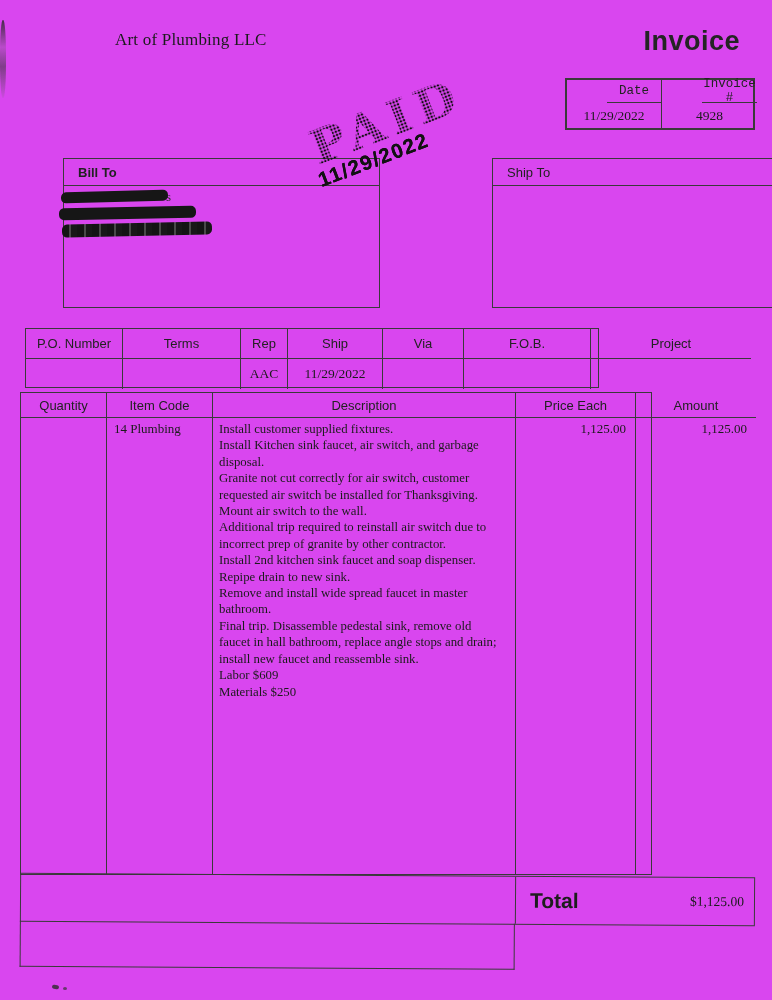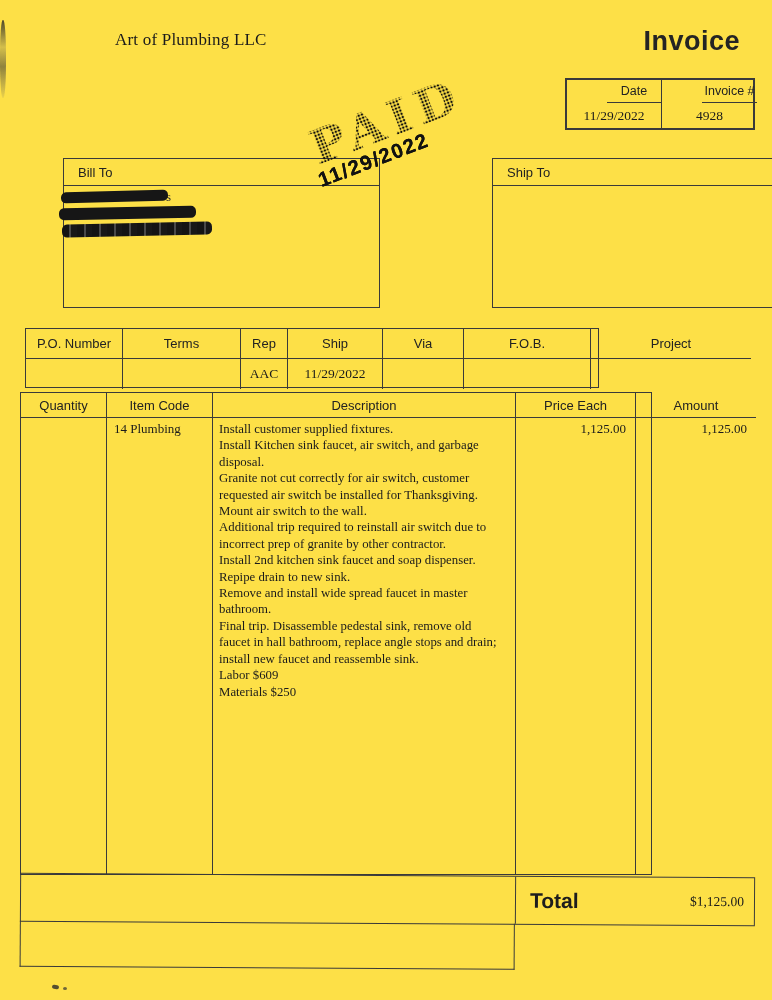--- a/index.html
+++ b/index.html
@@ -1,33 +1,33 @@
 <!DOCTYPE html>
 <html><head>
 <meta charset="utf-8">
 <style>
   html,body{margin:0;padding:0;background:#fff;}
   .page{
-    position:relative;width:772px;height:1000px;background:#fde047;
+    position:relative;width:772px;height:1000px;background:#d946ef;
     font-family:"Liberation Serif",serif;color:#1b1b1b;overflow:hidden;
   }
   
   .company-name{position:absolute;left:115px;top:30px;font-size:17px;letter-spacing:.2px;}
   .company-address{position:absolute;left:115px;top:66px;font-size:15.5px;line-height:22px;}
   .invoice-title{
     position:absolute;right:32px;top:26px;
     font-family:"Liberation Sans",sans-serif;font-weight:700;font-size:27px;color:#242424;letter-spacing:.5px;
   }
   .date-table{
     position:absolute;left:565px;top:78px;width:190px;
     display:grid;grid-template-columns:95px 95px;grid-template-rows:23px 25px;
     border:2px solid #3a3a3a;box-sizing:border-box;text-align:center;
   }
   .date-table .hcell{
-    font-family:Liberation Sans, sans-serif;font-size:12.5px;color:#222;
+    font-family:Liberation Mono, monospace;font-size:12.5px;color:#222;
     border-bottom:1.2px solid #3a3a3a;display:flex;align-items:center;justify-content:center;margin-left:40px;
   }
   .date-table .hcell.first,.date-table .vcell.first{border-right:1.2px solid #3a3a3a;}
   .date-table .vcell{font-size:13.5px;display:flex;align-items:center;justify-content:center;}
   
   .paid-stamp{
     position:absolute;left:300px;top:97px;width:180px;text-align:center;
     transform:rotate(-21deg);z-index:5;pointer-events:none;
   }
   .paid-word{
@@ -42,21 +42,21 @@
       -webkit-background-clip:text;background-clip:text;
     }
   }
   .paid-date{
     font-family:"Liberation Sans",sans-serif;font-weight:700;font-size:20.5px;
     letter-spacing:1.5px;color:#121212;margin:-4px 0 0 -52px;white-space:nowrap;
     text-shadow:0 0 .5px #000;
   }
   
   .party-box{position:absolute;top:158px;height:150px;border:1.5px solid #3a3a3a;box-sizing:border-box;background:transparent;}
-  .billto{left:63px;width:317px;}
+  .billto{left:63px;width:317px;font-weight:bold;}
   .shipto{left:452px;width:305px;margin-left:40px;}
   .party-head{
     height:27px;border-bottom:1px solid #3a3a3a;box-sizing:border-box;
     font-family:"Liberation Sans",sans-serif;font-size:13px;color:#222;
     display:flex;align-items:center;padding-left:14px;
   }
   .redact{position:absolute;background:#161616;border-radius:5px;z-index:3;}
   .redact.r1{left:61px;top:191px;width:107px;height:11px;transform:rotate(-1.6deg);}
   .redact.r2{left:59px;top:207px;width:137px;height:12px;transform:rotate(-1.1deg);}
   .redact.r3{

